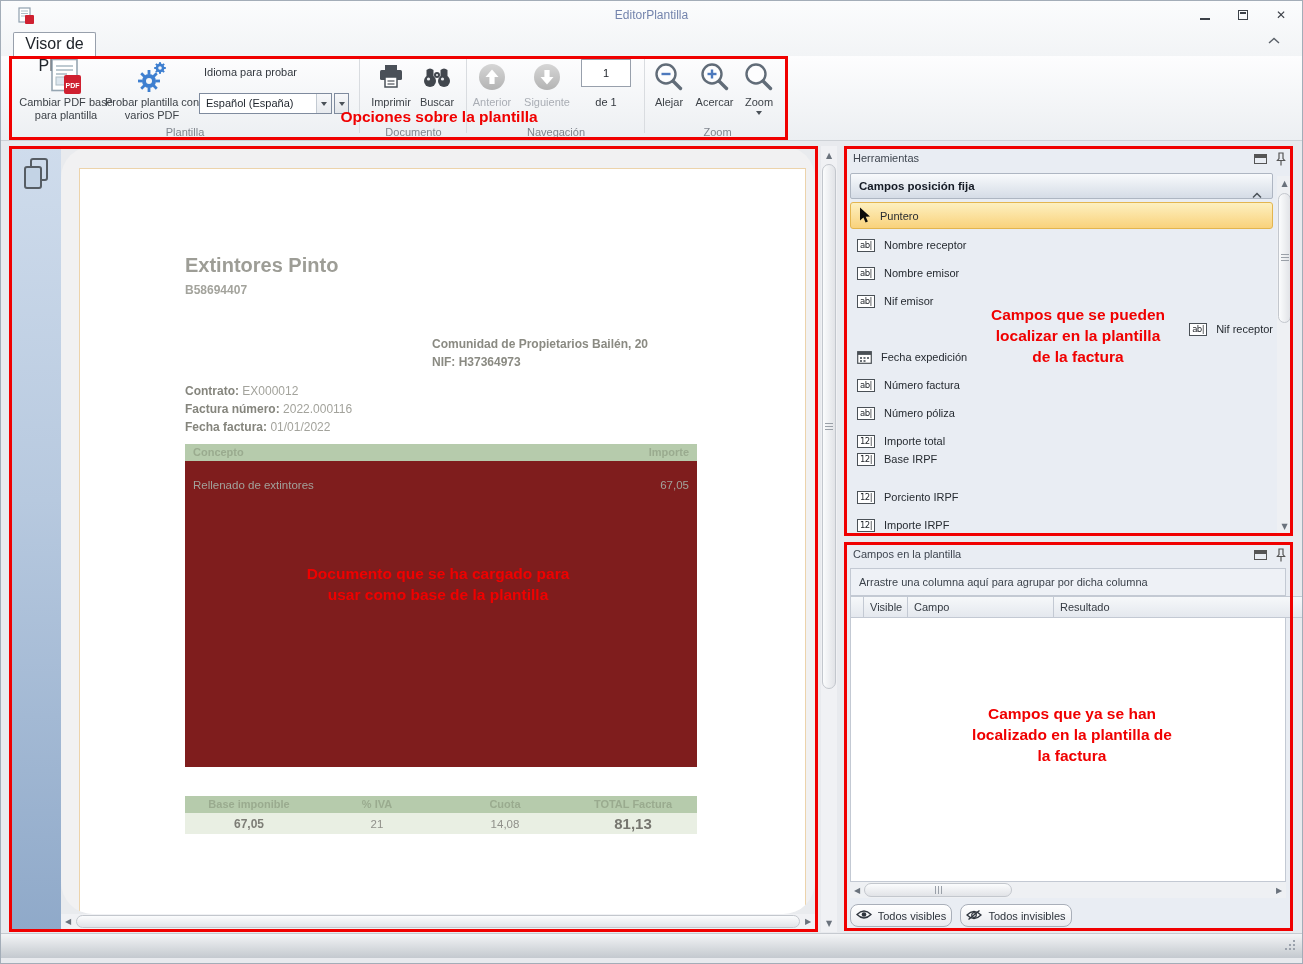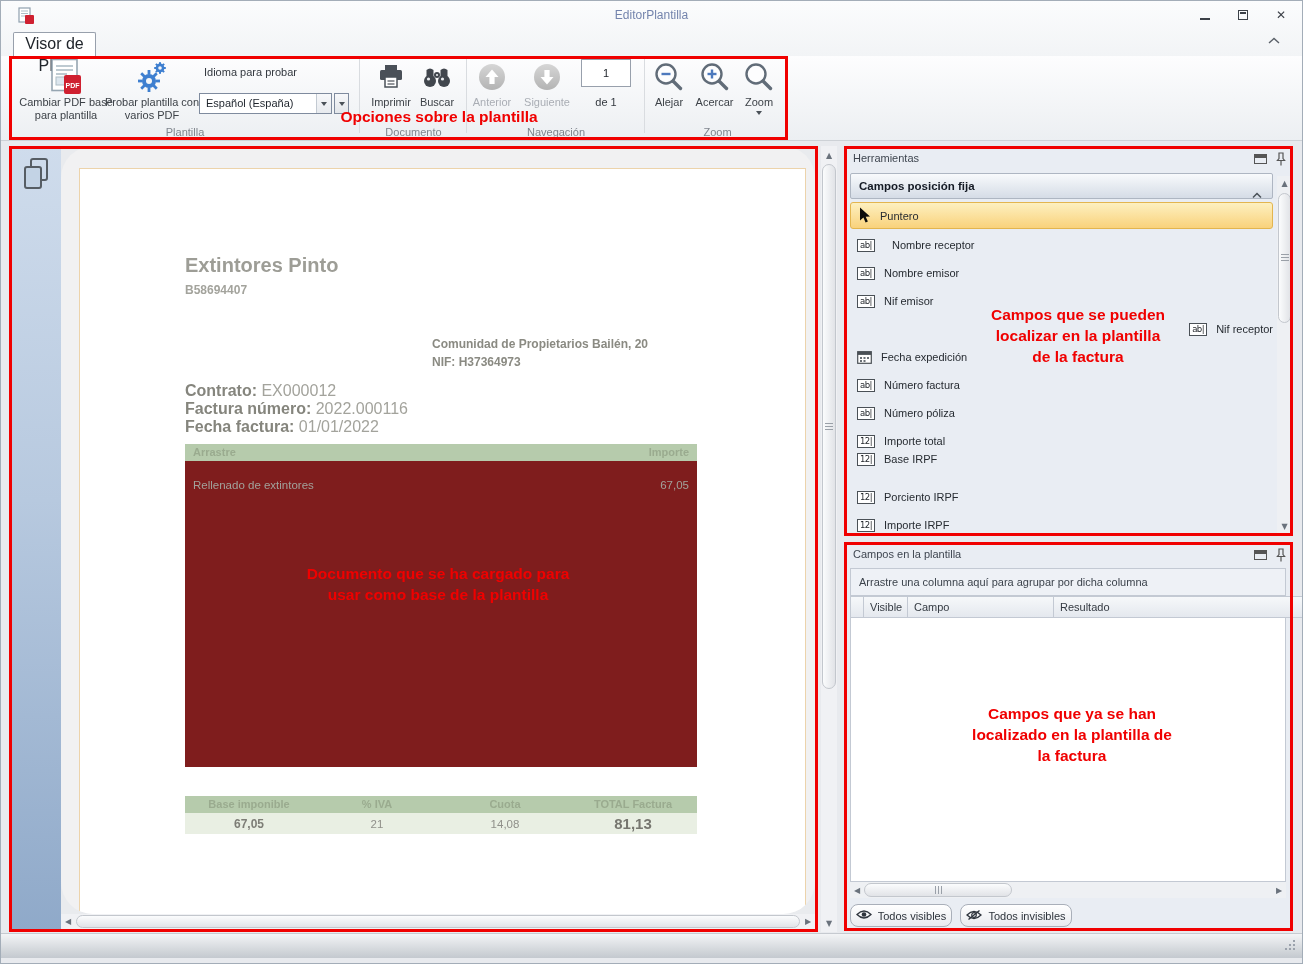--- a/index.html
+++ b/index.html
@@ -49,21 +49,21 @@
   .ann{position:absolute;font-weight:bold;color:#f00000;font-size:15.5px;line-height:21px;text-align:center;z-index:41;}
 
   
   .docarea{position:absolute;left:8px;top:145px;width:809px;height:786px;background:#e9ebee;}
   .side{position:absolute;left:0;top:0;width:52px;height:786px;background:linear-gradient(180deg,#cfdcec 0%,#b7c9df 45%,#8fa9c9 100%);}
   .canvas{position:absolute;left:52px;top:0;width:754px;height:768px;background:#f1f1f2;overflow:hidden;border-radius:32px;}
   .page{position:absolute;left:18px;top:22px;width:727px;height:900px;background:#fff;border:1px solid #ecd3ab;}
   .company{position:absolute;left:105px;top:85px;font-size:20px;font-weight:bold;color:#9d9d96;}
   .cif{position:absolute;left:105px;top:114px;font-size:12px;font-weight:bold;color:#a3a39c;}
   .recip{position:absolute;left:352px;top:166px;font-size:12px;font-weight:bold;color:#8a8a82;line-height:18px;}
-  .meta{position:absolute;left:105px;font-size:16px;color:#a3a39c;line-height:18px;}
+  .meta{position:absolute;left:105px;font-size:12px;color:#a3a39c;line-height:18px;}
   .meta b{color:#85857d;}
   .itbl-h{position:absolute;left:105px;top:275px;width:512px;height:17px;background:#b6cbac;display:flex;
           justify-content:space-between;padding:0 8px;font-size:11px;font-weight:bold;color:#9aab8f;line-height:17px;}
   .itbl-b{position:absolute;left:105px;top:292px;width:512px;height:306px;background:#7f1d1d;}
   .itbl-row{display:flex;justify-content:space-between;padding:18px 8px 0 8px;font-size:11.5px;color:#a2a29b;}
   .ttbl-h{position:absolute;left:105px;top:627px;width:512px;height:17px;background:#b6cbac;display:flex;}
   .ttbl-h span{flex:1;text-align:center;font-size:11px;font-weight:bold;color:#9aab8f;line-height:17px;}
   .ttbl-b{position:absolute;left:105px;top:644px;width:512px;height:21px;background:#e9efe3;display:flex;align-items:center;}
   .ttbl-b span{flex:1;text-align:center;font-size:11.5px;color:#90908a;}
   .ttbl-b .v0{font-weight:bold;font-size:12px;color:#7d7d76;}
@@ -314,21 +314,21 @@
         <div class="company">Extintores Pinto</div>
         <div class="cif">B58694407</div>
         <div class="recip">
           <div>Comunidad de Propietarios Bailén, 20</div>
           <div>NIF: H37364973</div>
         </div>
         <div class="meta" style="top:213px;"><b>Contrato:</b> <span>EX000012</span></div>
         <div class="meta" style="top:231px;"><b>Factura número:</b> <span>2022.000116</span></div>
         <div class="meta" style="top:249px;"><b>Fecha factura:</b> <span>01/01/2022</span></div>
         <div class="itbl-h">
-          <span>Arrastre</span>
+          <span>Concepto</span>
           <span>Importe</span>
         </div>
         <div class="itbl-b">
           <div class="itbl-row">
             <span>Rellenado de extintores</span>
             <span>67,05</span>
           </div>
         </div>
         <div class="ttbl-h">
           <span>Base imponible</span>
@@ -378,21 +378,21 @@
       </span>
     </div>
     <div class="tool-row tool-sel">
       <span class="fico">
         <svg width="13" height="17" viewBox="0 0 13 17">
             <path d="M2 0.5 L2 13.5 L5.4 10.6 L7.6 15.6 L9.9 14.6 L7.7 9.7 L12 9.4 Z" fill="#0c0c0c"></path>
           </svg>
       </span>
       <span>Puntero</span>
     </div>
-    <div class="tool-row" style="top:85px;gap:8px;">
+    <div class="tool-row" style="top:85px;">
         <span class="fico">
           <span class="fi fi-text"></span>
         </span>
         <span>Nombre receptor</span>
       </div>
     <div class="tool-row" style="top:113px;">
         <span class="fico">
           <span class="fi fi-text"></span>
         </span>
         <span>Nombre emisor</span>

